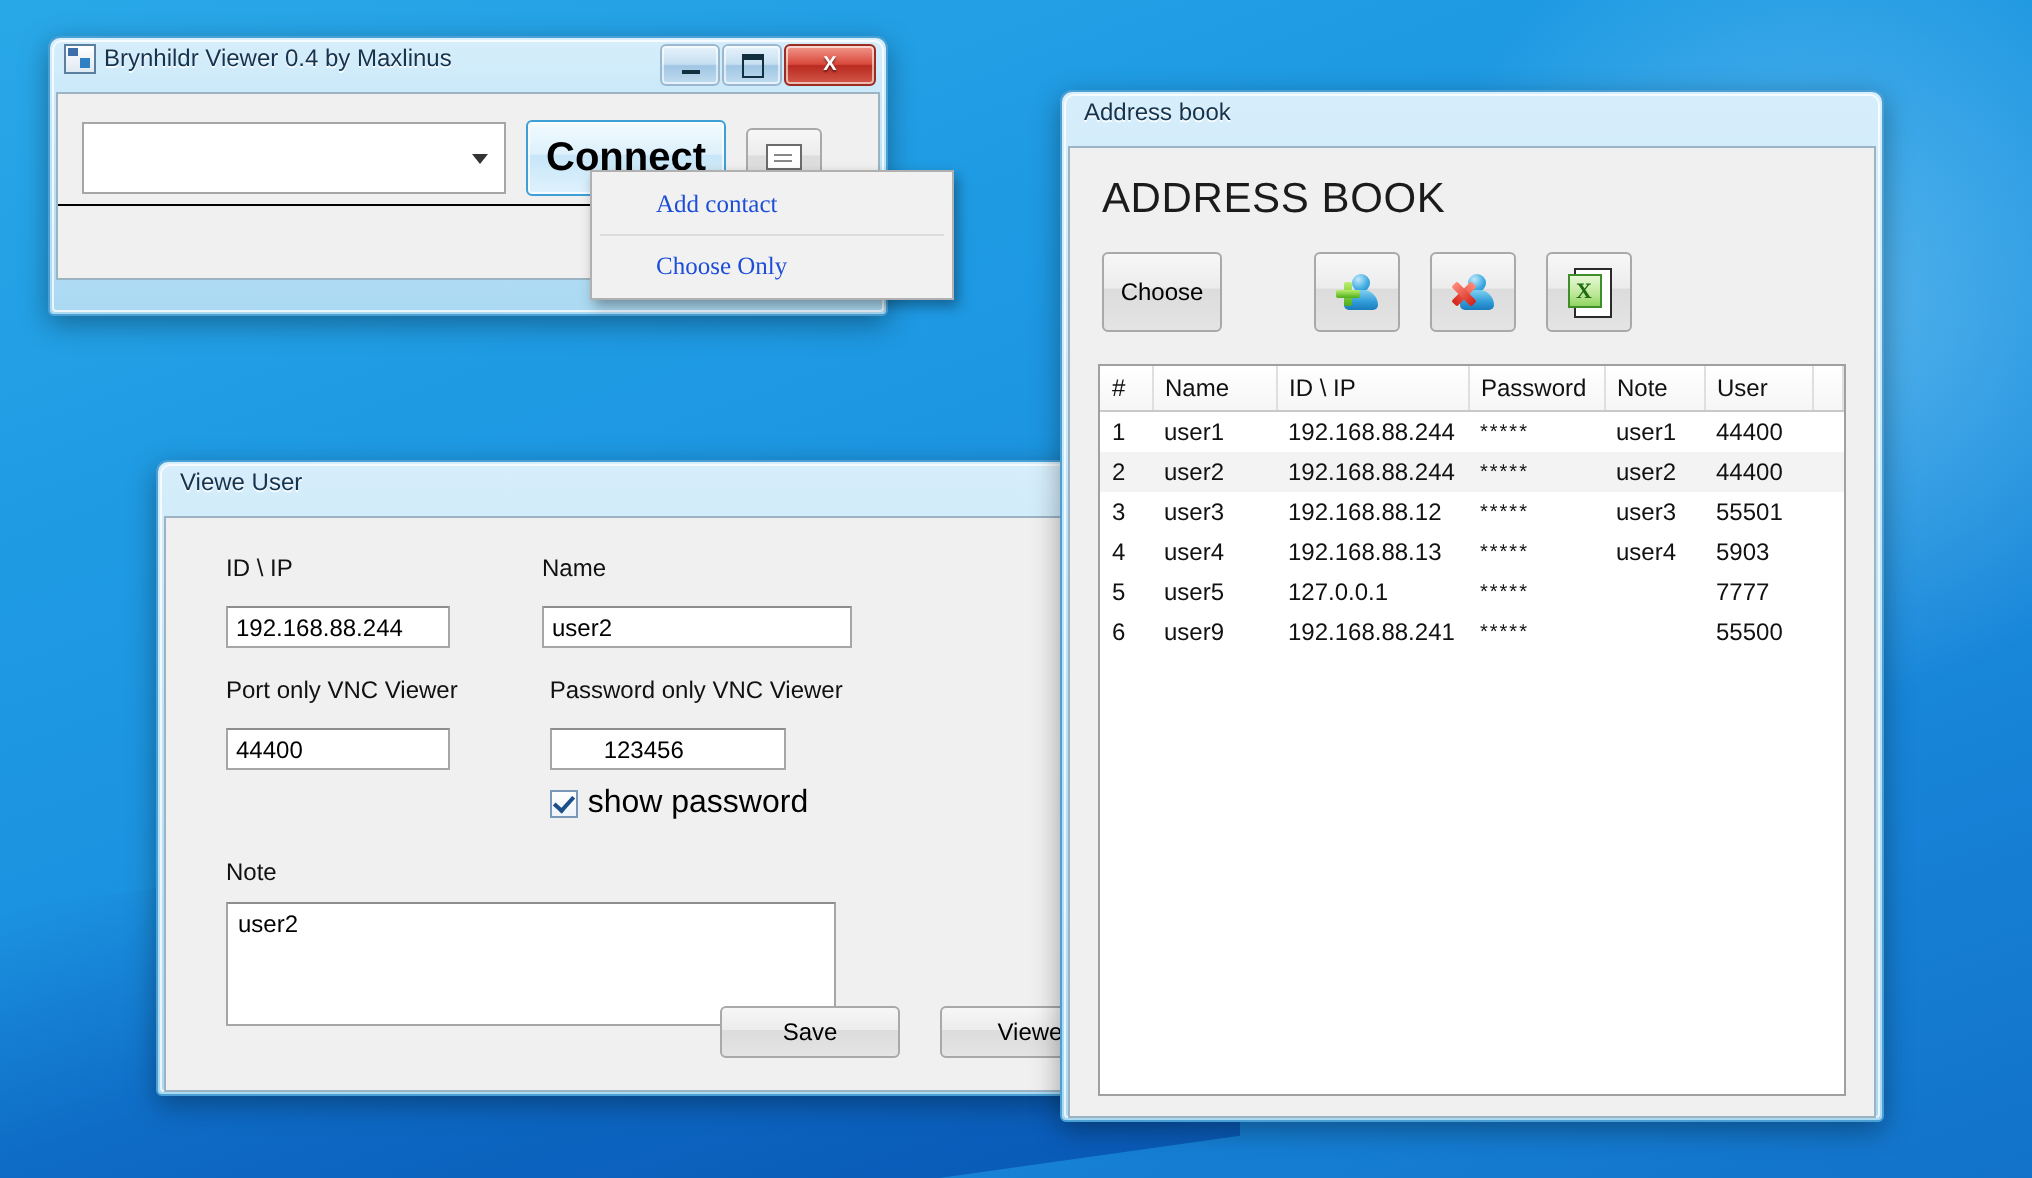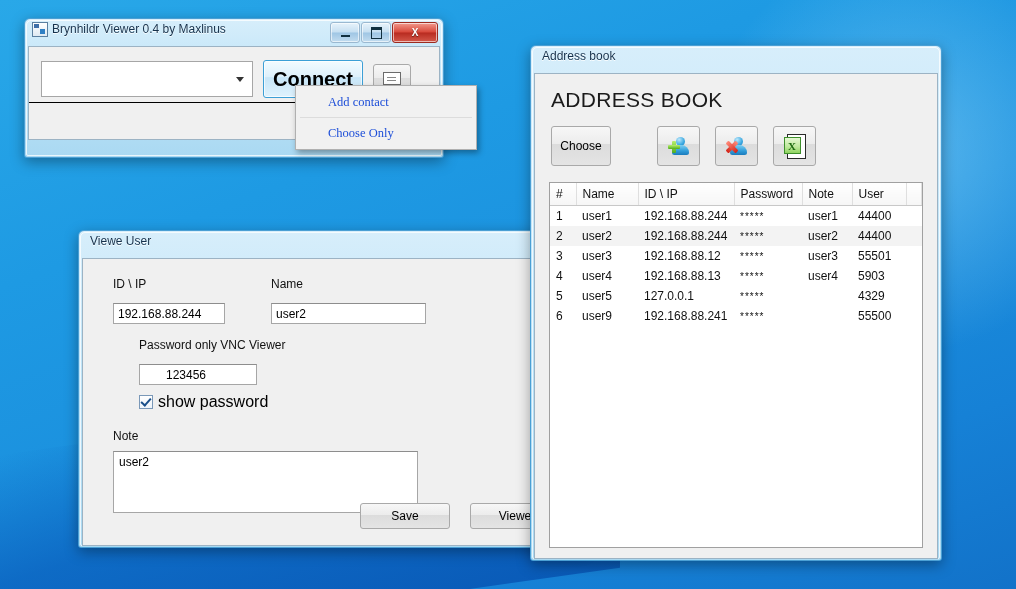--- a/index.html
+++ b/index.html
@@ -463,20 +463,24 @@
         </div>
         <div class="vcol" style="margin-left:26px;">
           <span class="field-label">Name</span>
           <input class="w7-input" id="in-name" value="user2" style="">
         </div>
       </div>
 
       <div class="vgap"></div>
 
       <div class="vrow">
+        <div class="vcol">
+          <span class="field-label">Port only VNC Viewer</span>
+          <input class="w7-input" id="in-port" value="44400" style="">
+        </div>
         <div class="vcol" style="margin-left:26px;">
           <span class="field-label">Password only VNC Viewer</span>
           <input class="w7-input" id="in-pass" value="123456" style="">
           <div class="chk-row">
             <span class="chk"></span>
             <span class="chk-label">show password</span>
           </div>
         </div>
       </div>
 
@@ -579,21 +583,21 @@
                 <td>user4</td>
                 <td>5903</td>
                 <td></td>
               </tr>
               <tr>
                 <td>5</td>
                 <td>user5</td>
                 <td>127.0.0.1</td>
                 <td class="pw-cell">*****</td>
                 <td></td>
-                <td>4329</td>
+                <td>7777</td>
                 <td></td>
               </tr>
               <tr>
                 <td>6</td>
                 <td>user9</td>
                 <td>192.168.88.241</td>
                 <td class="pw-cell">*****</td>
                 <td></td>
                 <td>55500</td>
                 <td></td>

